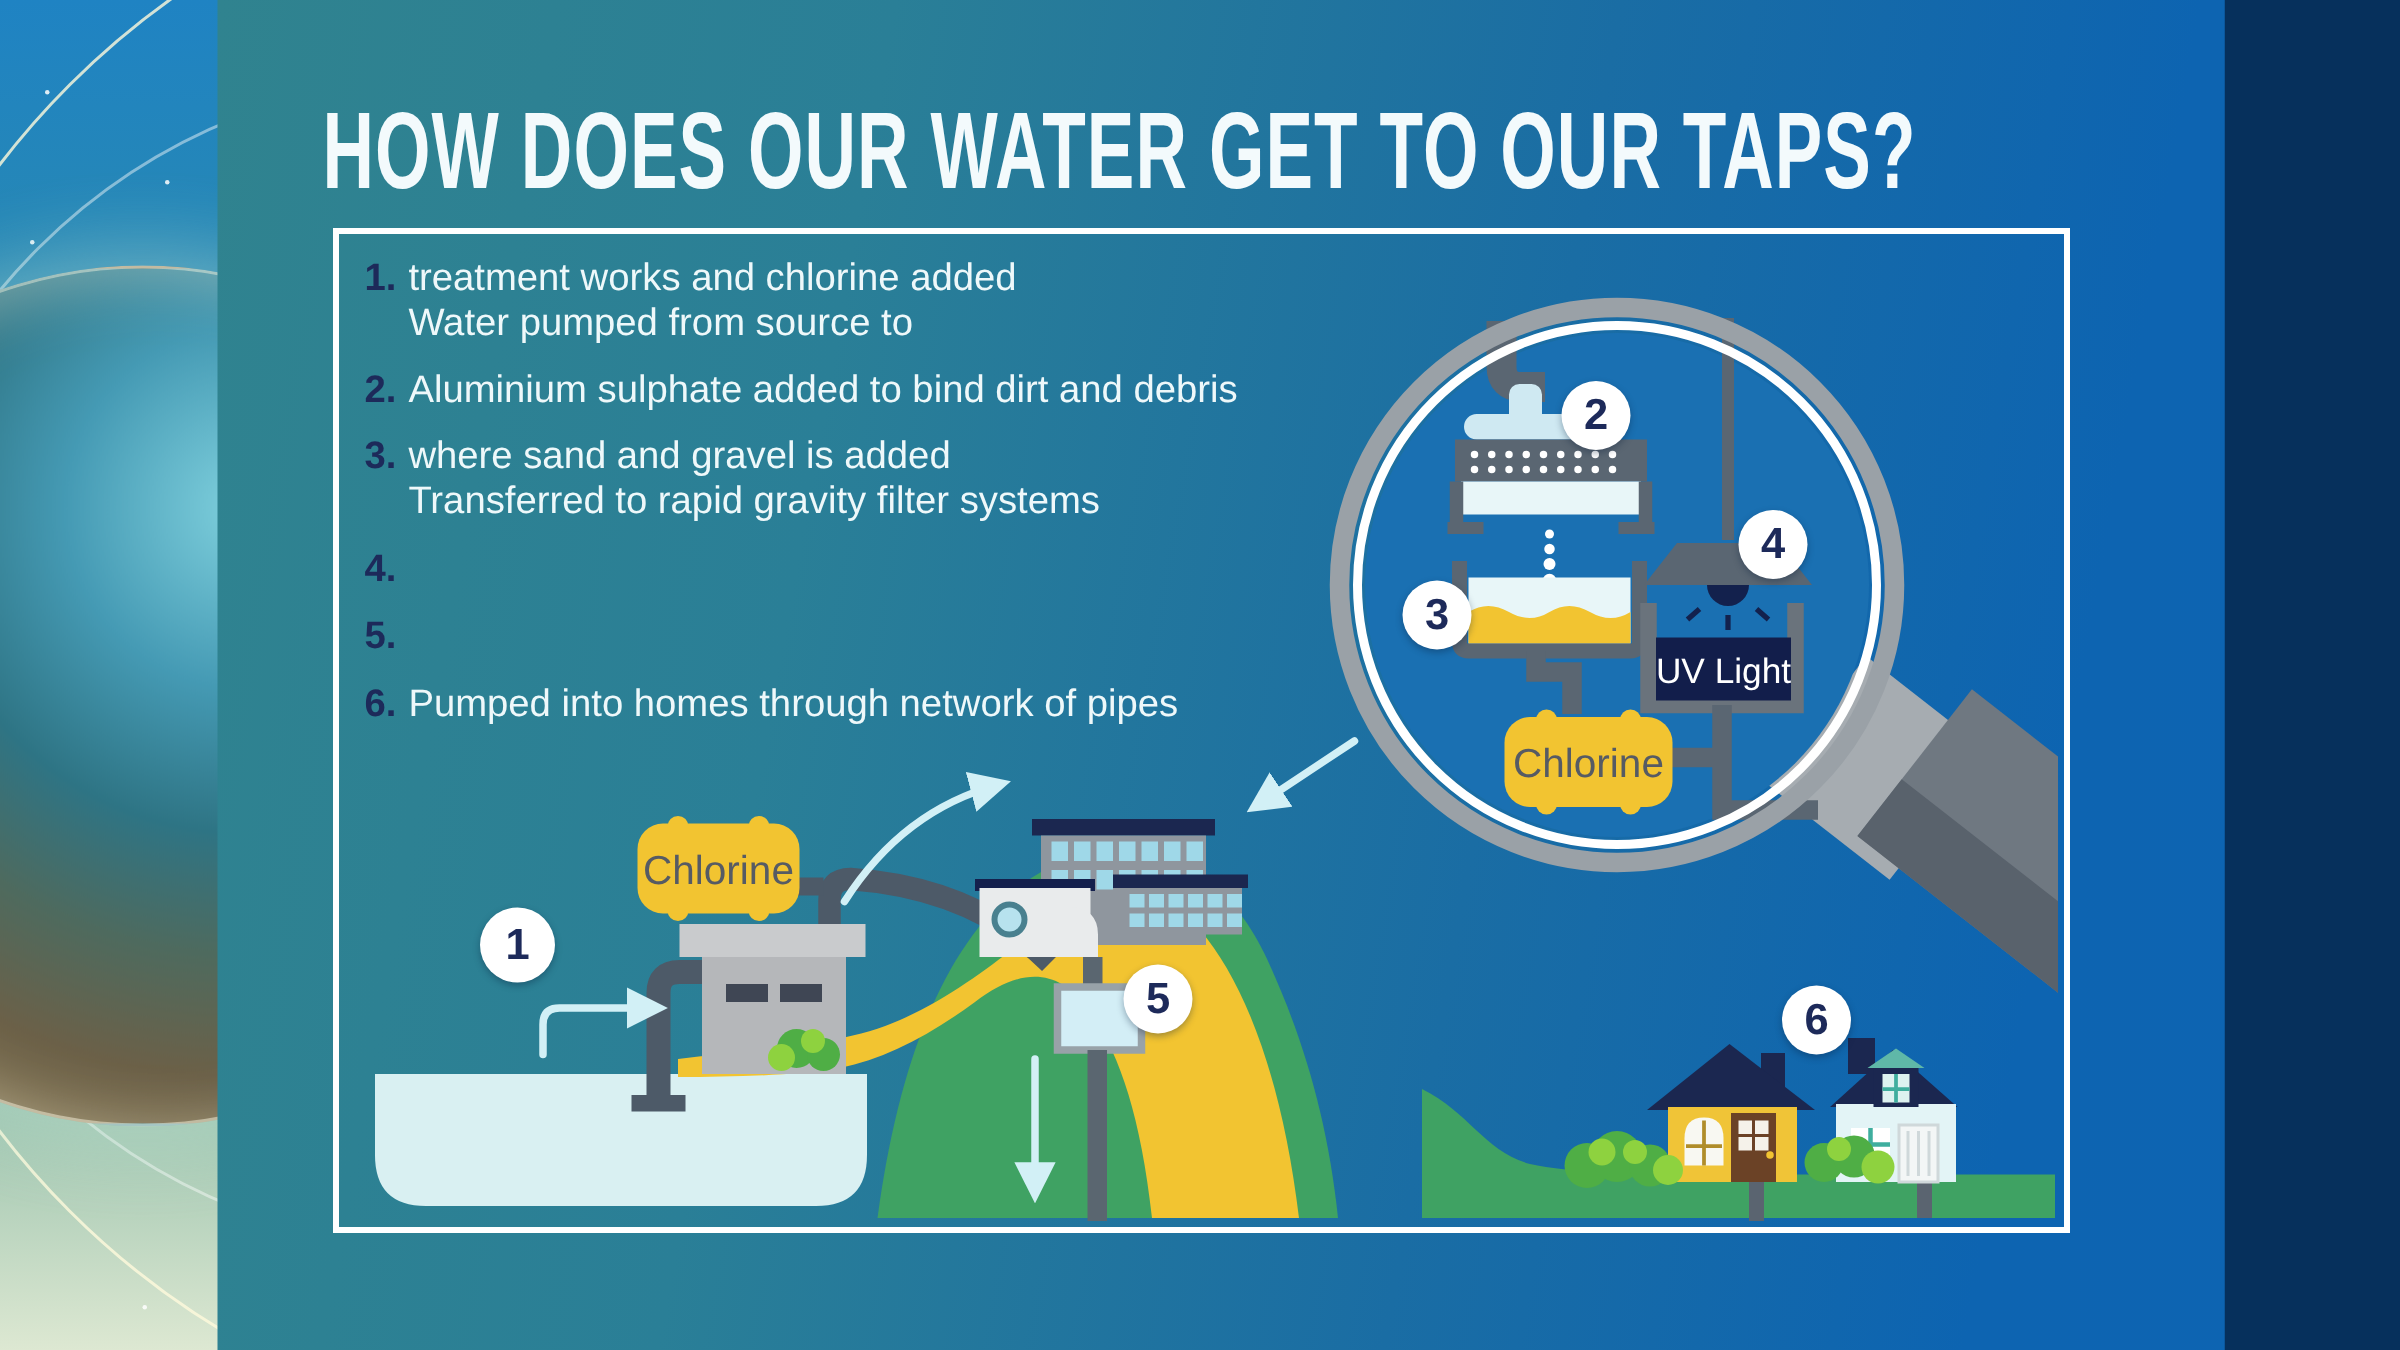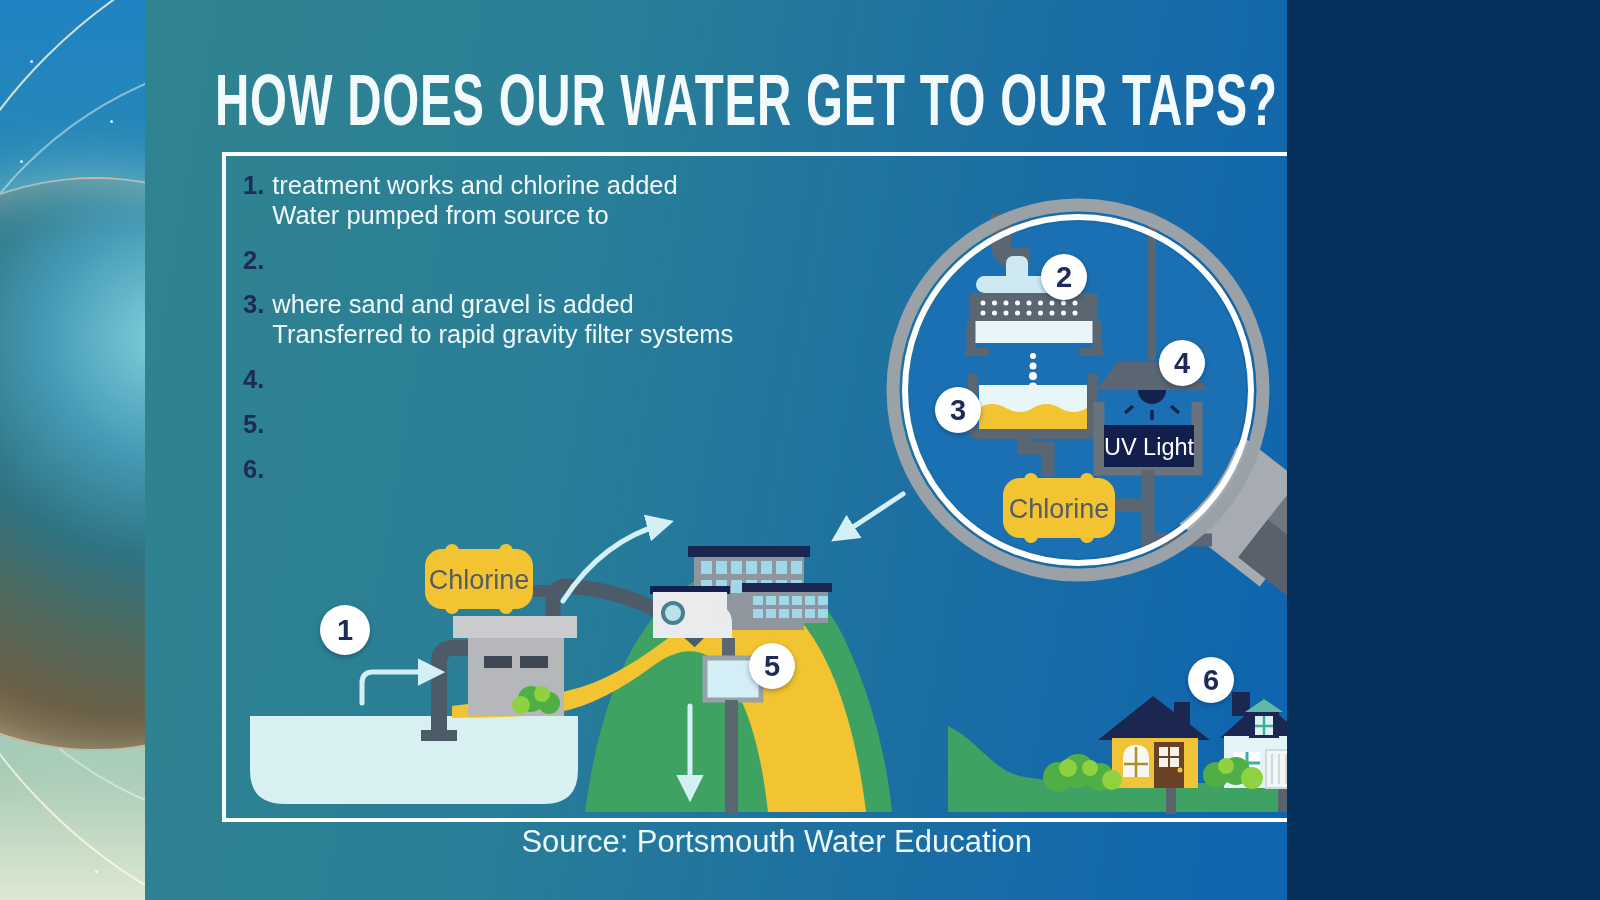--- a/index.html
+++ b/index.html
@@ -1,16 +1,16 @@
 <!DOCTYPE html>
 <html><head>
 <meta charset="utf-8">
 <style>
   html,body{margin:0;padding:0;background:#06305c;}
-  .stage{position:relative;width:1287px;height:900px;overflow:hidden;
+  .stage{position:relative;width:1483px;height:900px;overflow:hidden;
          font-family:"Liberation Sans",sans-serif;background:#0d65b1;}
 
   
   .space{position:absolute;left:0;top:0;width:150px;height:900px;
          background:linear-gradient(180deg,#1f83c3 0%,#2a8aae 28%,#2f8d90 50%,#86b7a2 76%,#dde8d2 100%);}
   .orbit{position:absolute;border-radius:50%;}
   .orbit1{left:-110px;top:-100px;width:1060px;height:1060px;border:2px solid rgba(255,250,220,.8);}
   .orbit2{left:-90px;top:50px;width:780px;height:780px;border:2px solid rgba(255,255,255,.45);}
   .earth{position:absolute;left:-192px;top:177px;width:570px;height:570px;border-radius:50%;
          background:radial-gradient(circle at 62% 28%, #7fd0dd 0%, #459ab4 22%, #2e7484 40%, #4e6a5e 55%, #6b6048 70%, #8a7a55 85%, #a5926a 100%);
@@ -75,36 +75,42 @@
   <div class="steps">
     <div class="step">
       <span class="num">1.</span>
       <span class="txt">
         <span class="line">treatment works and chlorine added</span>
         <span class="line">Water pumped from source to</span>
       </span>
     </div>
     <div class="step">
       <span class="num">2.</span>
+      <span class="txt">
+        <span class="line">Aluminium sulphate added to bind dirt and debris</span>
+      </span>
     </div>
     <div class="step">
       <span class="num">3.</span>
       <span class="txt">
         <span class="line">where sand and gravel is added</span>
         <span class="line">Transferred to rapid gravity filter systems</span>
       </span>
     </div>
     <div class="step">
       <span class="num">4.</span>
     </div>
     <div class="step">
       <span class="num">5.</span>
     </div>
     <div class="step">
       <span class="num">6.</span>
+      <span class="txt">
+        <span class="line">Pumped into homes through network of pipes</span>
+      </span>
     </div>
   </div>
 
   <svg class="illu" width="1600" height="900" viewBox="0 0 1600 900">
     <defs>
       <clipPath id="frameClip">
           <rect x="226" y="156" width="1146" height="658"></rect>
         </clipPath>
       <marker id="ah" viewBox="0 0 10 10" refX="7" refY="5" markerWidth="5.5" markerHeight="5.5" orient="auto-start-reverse">
           <path d="M0,0 L10,5 L0,10 Z" fill="#d2f0f6"></path>
@@ -305,15 +311,14 @@
     </g>
   </svg>
 
   <div class="marker" style="left:320px;top:605px;width:50px;height:50px">1</div>
   <div class="marker" style="left:1041px;top:254px;width:46px;height:46px">2</div>
   <div class="marker" style="left:935px;top:387px;width:46px;height:46px">3</div>
   <div class="marker" style="left:1159px;top:340px;width:46px;height:46px">4</div>
   <div class="marker" style="left:749px;top:643px;width:46px;height:46px">5</div>
   <div class="marker" style="left:1188px;top:657px;width:46px;height:46px">6</div>
 
-  <div class="source">Source: Portsmouth Water Education</div>
 
 </div>
 
 </body></html>

